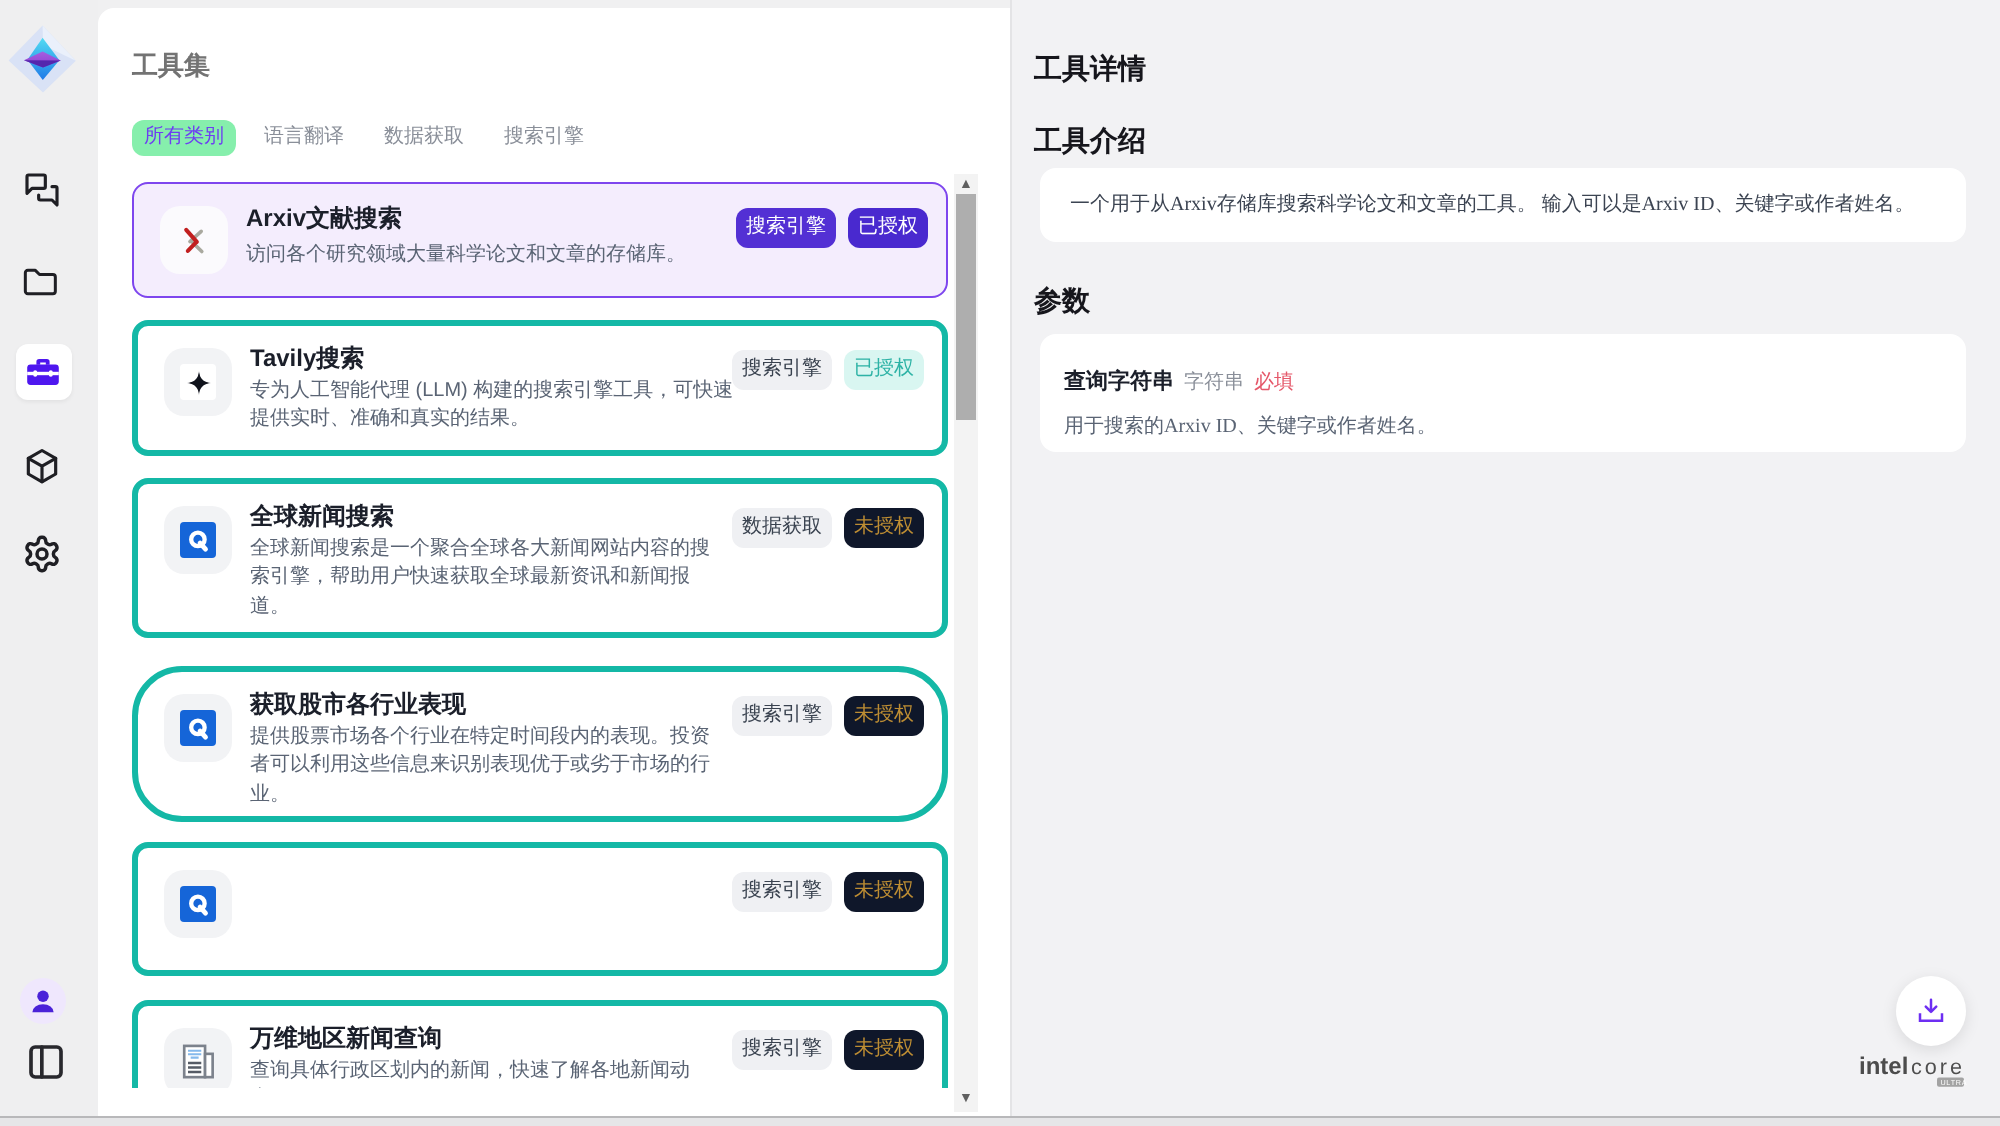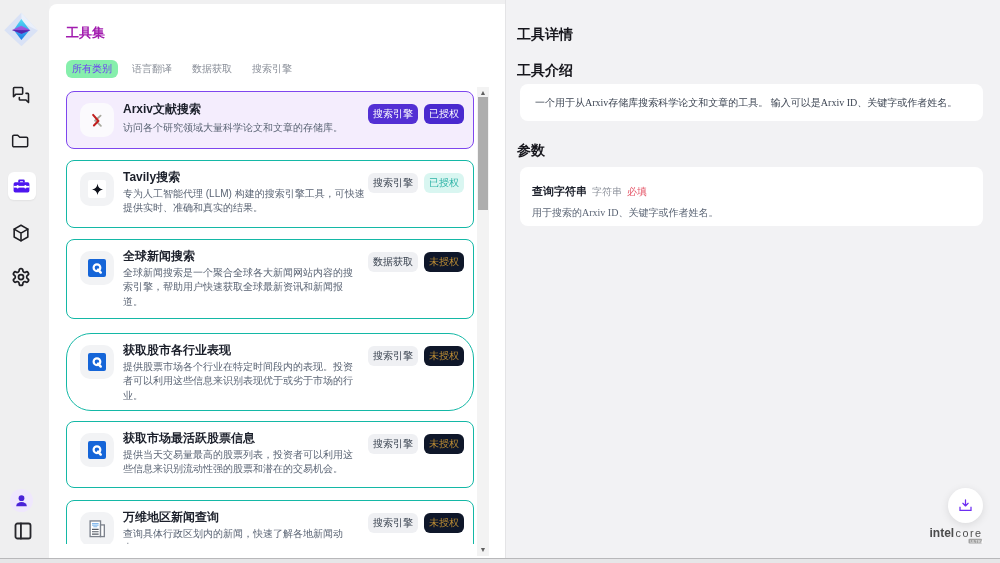--- a/index.html
+++ b/index.html
@@ -9,28 +9,28 @@
 
 #sidebar{left:0;top:0;width:49px;height:563px;background:#efeff0;}
 #logo{left:4px;top:12px;}
 .sic{left:11px;width:20px;height:20px;color:#1f1f24;}
 #sic-active{left:7.5px;top:172px;width:28px;height:28px;background:#fff;border-radius:6px;box-shadow:0 1px 2px rgba(0,0,0,.06);}
 #sic-active svg{position:absolute;left:5.5px;top:7px;}
 #avatar{left:10px;top:489px;width:23px;height:23px;border-radius:50%;background:#efe7fd;}
 #avatar svg{position:absolute;left:4px;top:4px;}
 
 #main{left:49px;top:4px;width:456px;height:554px;background:#ffffff;border-radius:8px 0 0 0;}
-#main h1{position:absolute;left:17px;top:20px;font-size:13px;font-weight:700;color:#a21caf;}
+#main h1{position:absolute;left:17px;top:20px;font-size:13px;font-weight:700;color:#737373;}
 
 #tabs{left:17px;top:56px;height:18px;font-size:10px;}
 #tabs span{display:inline-block;height:18px;line-height:18px;padding:0 6px;margin-right:8px;color:#8a8f99;border-radius:6px;}
 #tabs .on{background:#86efac;color:#6d3ef2;}
 
 #list{left:17px;top:81px;width:423px;height:459px;overflow:hidden;}
-.card{position:absolute;left:0;width:408px;background:#fff;border:1px solid #14b8a6;border-radius:8px;}
+.card{position:absolute;left:0;width:408px;background:#fff;border:3px solid #14b8a6;border-radius:8px;}
 .card.sel{background:#f4edfd;border:1.5px solid #7e46ee;}
 .cicon{position:absolute;left:13px;top:11px;width:34px;height:34px;border-radius:10px;background:#f2f3f5;}
 .sel .cicon{background:#fbfafd;}
 .sel .ctxt{top:10.5px;}
 .sel .cdesc{margin-top:4px;}
 .ctxt{position:absolute;left:56px;top:9px;width:260px;}
 .ctit{font-size:12px;font-weight:700;color:#1b1f2a;line-height:15px;}
 .cdesc{font-size:10px;color:#5a6474;line-height:14.5px;margin-top:1.5px;white-space:nowrap;}
 .cpills{position:absolute;right:9px;top:11px;white-space:nowrap;}
 .pill{display:inline-block;height:20px;line-height:20px;font-size:10px;padding:0 5px;border-radius:6px;margin-left:6px;}
@@ -193,24 +193,20 @@
 
   <div class="card" style="top:336px;height:67px;">
    <div class="cicon">
     <div style="position:absolute;left:8px;top:8px;width:18px;height:18px;background:#1565d8;border-radius:2px;">
      <svg style="position:absolute;left:2.5px;top:2.5px" width="13" height="13" viewBox="0 0 24 24" fill="none">
       <circle cx="11" cy="10.5" r="6.2" stroke="#fff" stroke-width="4"></circle>
       <path d="M13 14 L18 19.5" stroke="#fff" stroke-width="4.5" stroke-linecap="round"></path>
      </svg>
     </div>
    </div>
-   <div class="ctxt">
-    <div class="ctit">获取市场最活跃股票信息</div>
-    <div class="cdesc">提供当天交易量最高的股票列表，投资者可以利用这<br>些信息来识别流动性强的股票和潜在的交易机会。</div>
-   </div>
    <div class="cpills"><span class="pill p-gray">搜索引擎</span><span class="pill p-amber">未授权</span></div>
   </div>
 
   <div class="card" style="top:415px;height:75px;">
    <div class="cicon">
     <svg style="position:absolute;left:8px;top:7.5px" width="19" height="18" viewBox="0 0 20 19" fill="none">
      <rect x="2.2" y="1" width="11" height="16.5" fill="#fff" stroke="#7c828c" stroke-width="1.4"></rect>
      <rect x="13.2" y="5.2" width="4" height="12.3" fill="#fff" stroke="#7c828c" stroke-width="1.4"></rect>
      <path d="M4.2 3.6 h7 M4.2 5.4 h7 M5.6 7.2 h4.2" stroke="#85b9ec" stroke-width="1.1"></path>
      <path d="M4.2 10 h7 M4.2 12.4 h7 M4.2 14.8 h7" stroke="#565c66" stroke-width="1.3"></path>

